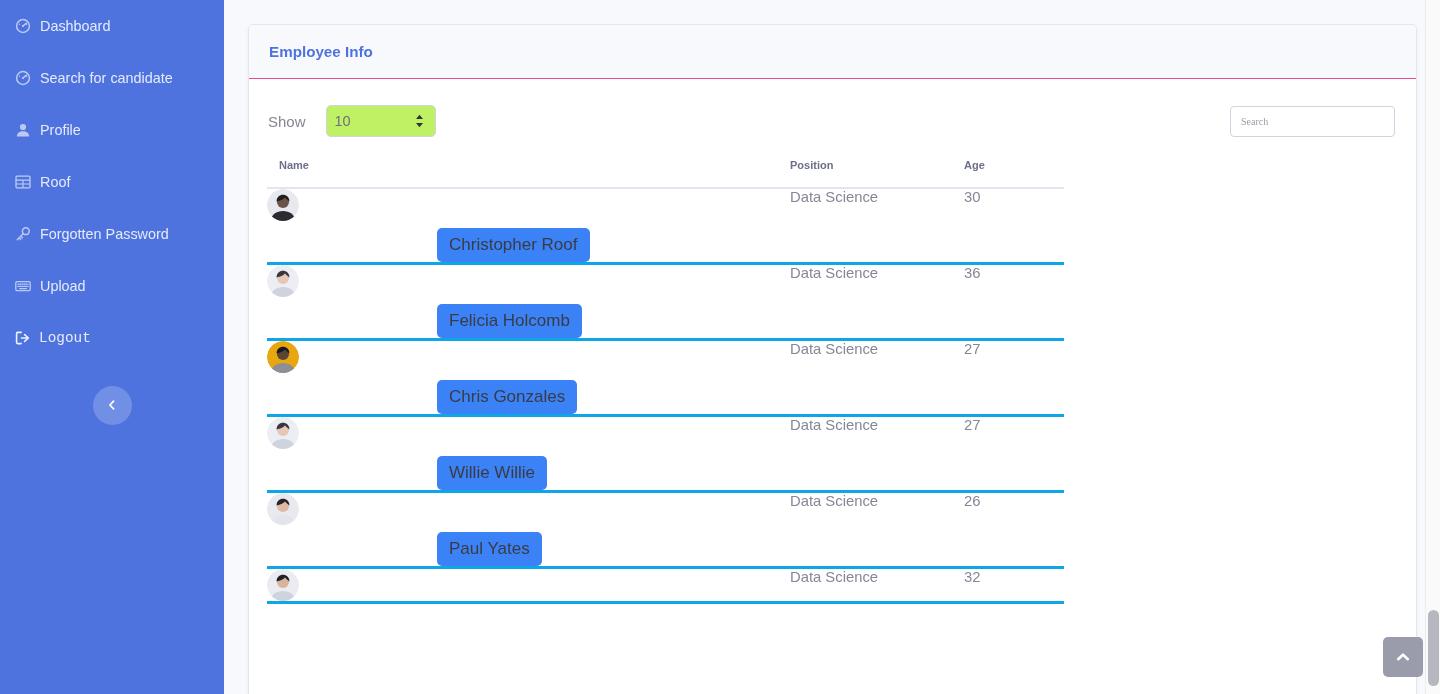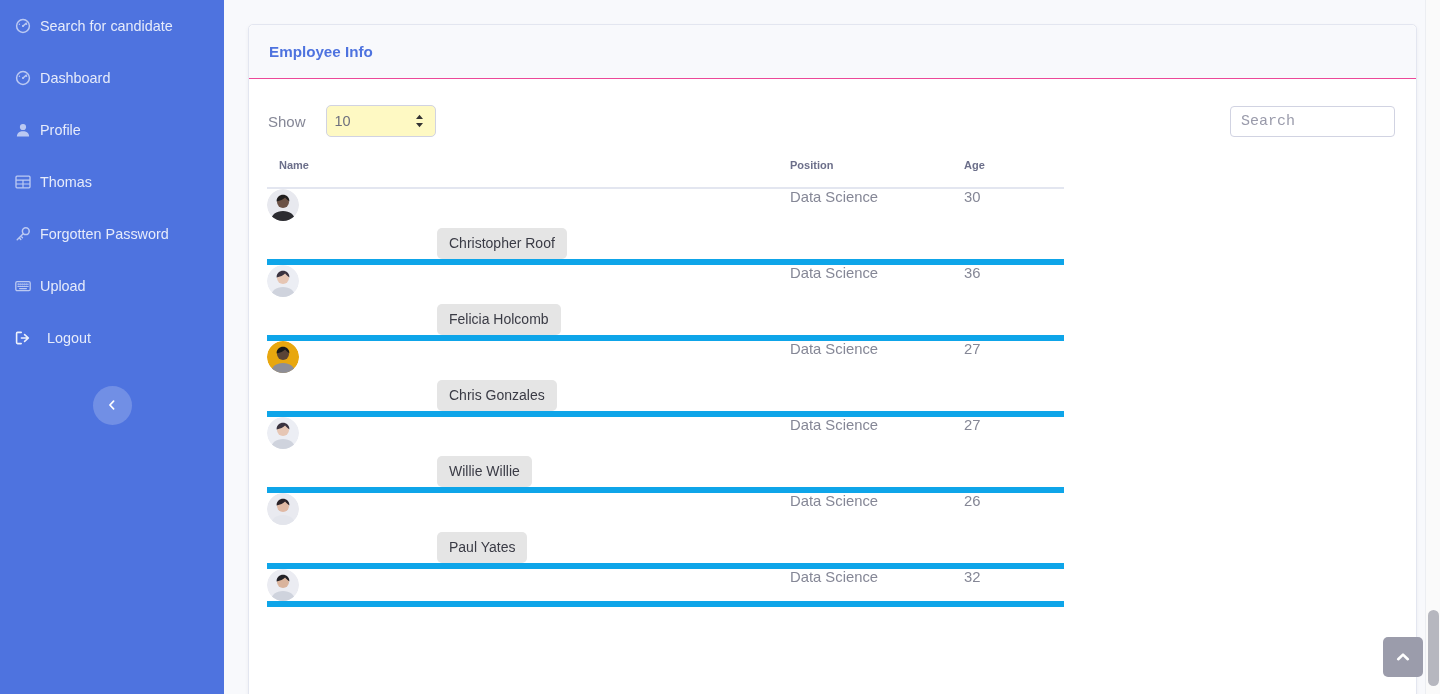--- a/index.html
+++ b/index.html
@@ -44,21 +44,21 @@
   }
   .nav-item .nav-ico {
     width: 16px; height: 16px;
     display: inline-flex;
     align-items: center;
     justify-content: center;
     opacity: 0.62;
     flex: none;
   }
   .nav-item .nav-ico svg { display: block; }
-  .nav-item.logout { gap: 16px; }
+  .nav-item.logout { gap: 8px; font-family: Liberation Mono, monospace; }
   .nav-item.logout .nav-ico { opacity: 0.9; }
   .nav-label { display: inline-block; }
 
   
   #collapse-wrap {
     height: 62px;
     display: flex;
     align-items: center;
     justify-content: center;
     margin-top: 10px;
@@ -131,21 +131,21 @@
     gap: 20px;
     color: #858796;
     font-size: 15px;
     padding-left: 1px;
   }
   #length-select {
     width: 110px;
     height: 32px;
     border: 1px solid #d1d3e2;
     border-radius: 5px;
-    background: #fef9c3;
+    background: #bef264;
     color: #6e707e;
     font-size: 14.5px;
     font-family: "Liberation Sans", sans-serif;
     padding: 0 8px;
     appearance: none;
     -webkit-appearance: none;
     cursor: pointer;
     position: relative;
   }
   #length-wrap { position: relative; display: inline-block; }
@@ -158,22 +158,22 @@
     line-height: 0;
   }
   #search-wrap { padding-right: 3px; }
   #search-input {
     width: 165px;
     height: 31px;
     border: 1px solid #d1d3e2;
     border-radius: 4px;
     background: #fff;
     padding: 0 10px;
-    font-size: 15px;
-    font-family: Liberation Mono, monospace;
+    font-size: 10px;
+    font-family: Liberation Serif, serif;
     color: #6e707e;
     outline: none;
   }
   #search-input::placeholder { color: #9a9bab; }
 
   
   #emp-table {
     width: 797px;
     border-collapse: collapse;
     table-layout: fixed;
@@ -185,41 +185,41 @@
     font-weight: bold;
     padding: 0 0 16px 0;
     border-bottom: 2px solid #e3e6f0;
     vertical-align: top;
   }
   #emp-table thead th.col-name { width: 523px; padding-left: 12px; }
   #emp-table thead th.col-pos  { width: 174px; margin-top: 36px; }
   #emp-table thead th.col-age  { width: 100px; }
 
   #emp-table tbody td {
-    border-bottom: 6px solid #0ea5e9;
+    border-bottom: 3px solid #0ea5e9;
     padding: 0;
     vertical-align: top;
   }
   .name-cell { padding: 13px 0 18px 12px; position: relative; }
   .avatar {
     width: 32px; height: 32px;
     border-radius: 50%;
     overflow: hidden;
     display: block;
   }
   .avatar svg { display: block; }
   .name-pill {
     display: inline-block;
     margin-top: 7px;
     margin-left: 170px;
-    background: #e5e5e5;
+    background: #3b82f6;
     border-radius: 5px;
     padding: 8px 12px 9px 12px;
     color: #3a3b45;
-    font-size: 14px;
+    font-size: 17px;
     line-height: 1;
     white-space: nowrap;
   }
   .pos-cell, .age-cell {
     color: #858796;
     font-size: 14.8px;
     padding-top: 16px;
   }
 
   
@@ -273,54 +273,54 @@
     <div class="nav-item">
       <span class="nav-ico">
         <svg width="16" height="16" viewBox="0 0 16 16" fill="none">
           <circle cx="8" cy="8" r="6.4" stroke="#fff" stroke-width="1.5" fill="none"></circle>
           <path d="M8 8 L11.4 5.2" stroke="#fff" stroke-width="1.5" stroke-linecap="round"></path>
           <circle cx="8" cy="8" r="1.1" fill="#fff"></circle>
           <circle cx="4.4" cy="6.2" r="0.7" fill="#fff"></circle>
           <circle cx="11.6" cy="6.2" r="0.7" fill="#fff"></circle>
         </svg>
       </span>
-      <span class="nav-label">Search for candidate</span>
+      <span class="nav-label">Dashboard</span>
     </div>
 
     <div class="nav-item">
       <span class="nav-ico">
         <svg width="16" height="16" viewBox="0 0 16 16" fill="none">
           <circle cx="8" cy="8" r="6.4" stroke="#fff" stroke-width="1.5" fill="none"></circle>
           <path d="M8 8 L11.4 5.2" stroke="#fff" stroke-width="1.5" stroke-linecap="round"></path>
           <circle cx="8" cy="8" r="1.1" fill="#fff"></circle>
           <circle cx="4.4" cy="6.2" r="0.7" fill="#fff"></circle>
           <circle cx="11.6" cy="6.2" r="0.7" fill="#fff"></circle>
         </svg>
       </span>
-      <span class="nav-label">Dashboard</span>
+      <span class="nav-label">Search for candidate</span>
     </div>
 
     <div class="nav-item">
       <span class="nav-ico">
         <svg width="16" height="16" viewBox="0 0 16 16" fill="#fff">
           <circle cx="8" cy="5" r="3.1"></circle>
           <path d="M1.9 14.4c0-3.3 2.7-5.1 6.1-5.1s6.1 1.8 6.1 5.1z"></path>
         </svg>
       </span>
       <span class="nav-label">Profile</span>
     </div>
 
     <div class="nav-item">
       <span class="nav-ico">
         <svg width="16" height="16" viewBox="0 0 16 16" fill="none">
           <rect x="1" y="2.2" width="14" height="11.6" rx="1" stroke="#fff" stroke-width="1.3"></rect>
           <path d="M1 6.2h14M1 10h14M8 6.2v7.6" stroke="#fff" stroke-width="1.2"></path>
         </svg>
       </span>
-      <span class="nav-label">Thomas</span>
+      <span class="nav-label">Roof</span>
     </div>
 
 
     <div class="nav-item">
       <span class="nav-ico">
         <svg width="16" height="16" viewBox="0 0 16 16" fill="none">
           <circle cx="10.8" cy="5.2" r="3.4" stroke="#fff" stroke-width="1.5"></circle>
           <path d="M8.4 7.6 L2.2 13.8M4.2 11.8l1.6 1.6M5.9 10.1l1.6 1.6" stroke="#fff" stroke-width="1.4" stroke-linecap="round"></path>
         </svg>
       </span>

